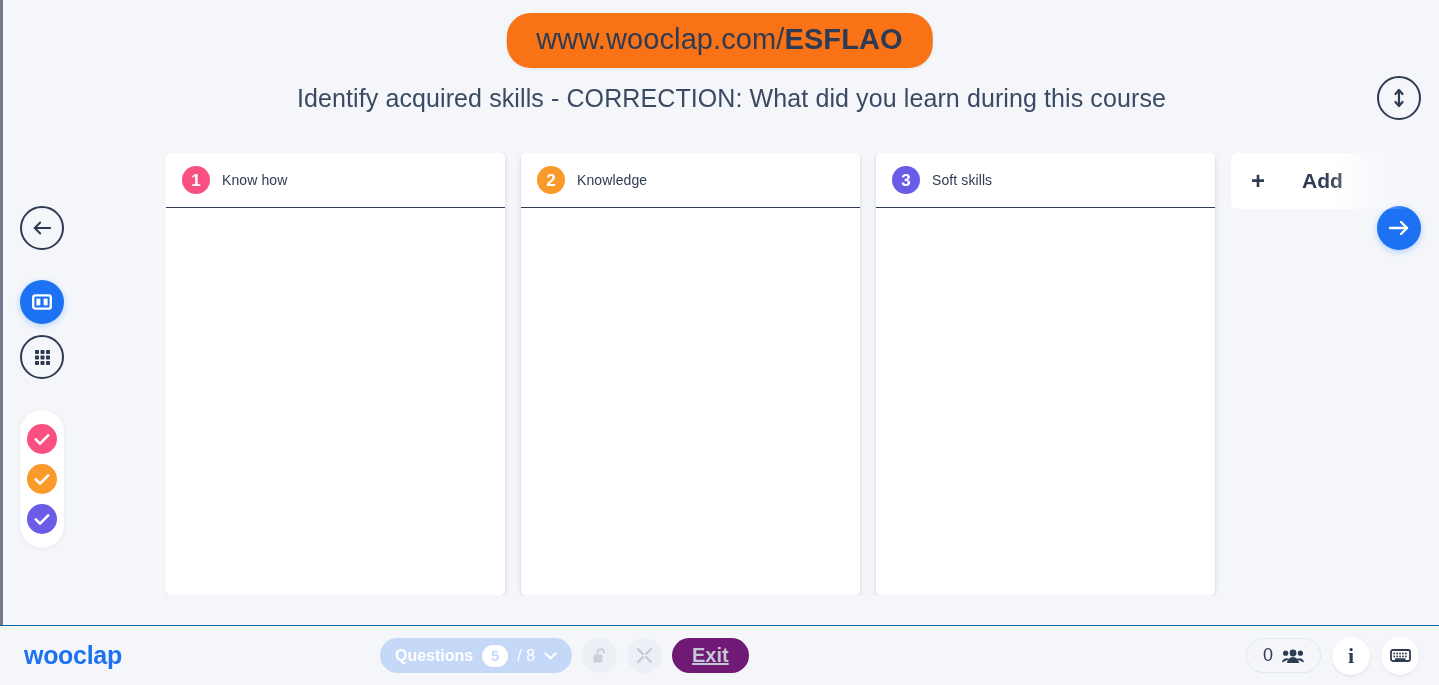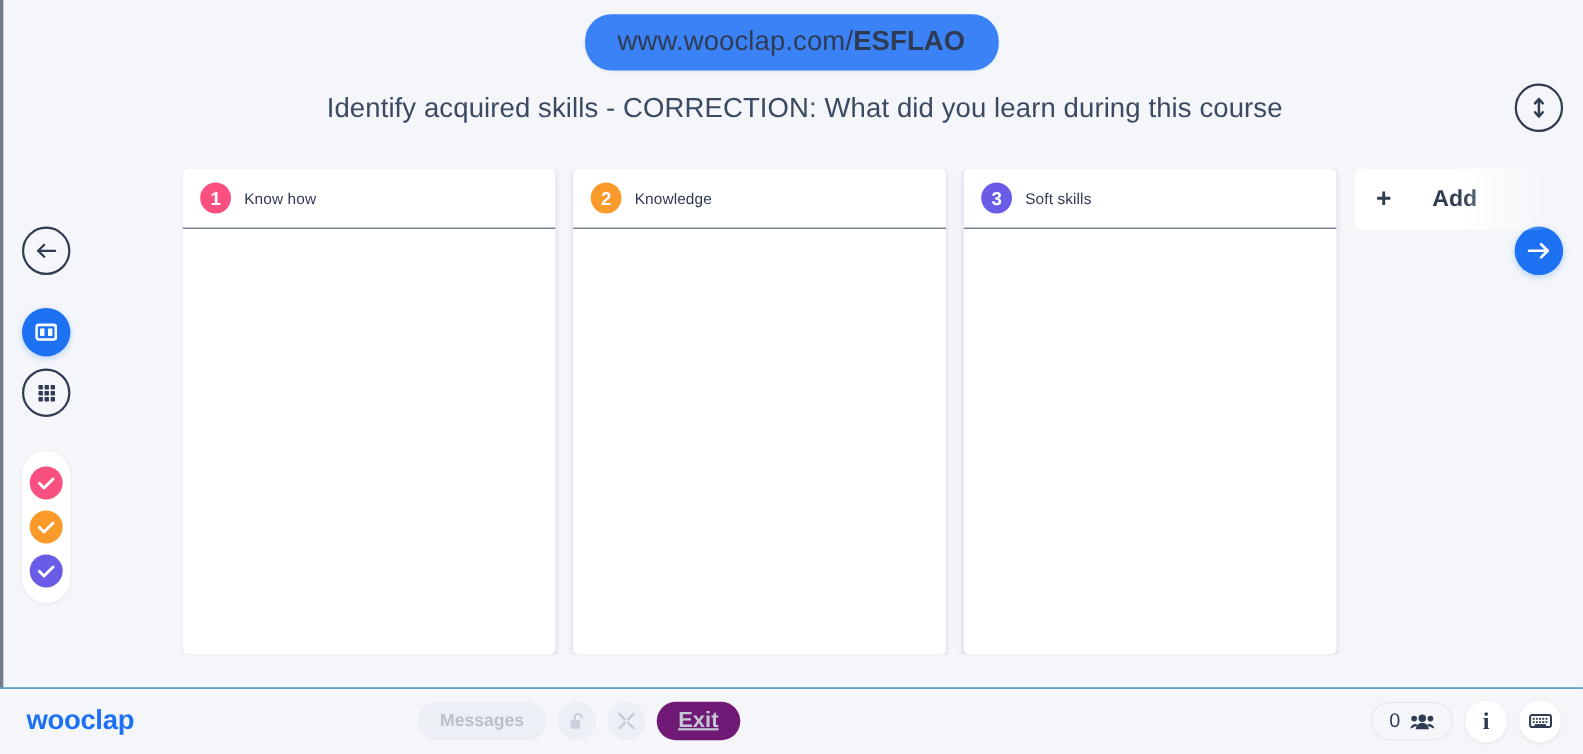--- a/index.html
+++ b/index.html
@@ -26,24 +26,24 @@
     opacity: .85;
     z-index: 60;
   }
 
   
   .url-pill {
     position: absolute;
     left: 50%;
     transform: translateX(-50%);
     top: 13px;
-    background: #3b82f6;
+    background: #f97316;
     border-radius: 24px;
     padding: 10px 30px 12px;
-    font-size: 25px;
+    font-size: 29px;
     letter-spacing: .1px;
     color: #2f3b52;
     box-shadow: 0 1px 3px rgba(45,60,90,.10);
     white-space: nowrap;
   }
   .url-pill .code { font-weight: 700; }
 
   
   .question-title {
     position: absolute;
@@ -464,24 +464,29 @@
   </div>
 
 </div>
 
 <div class="footer">
 
   <div class="brand">wooclap</div>
 
   <div class="toolbar-center">
 
-
-    <div class="pill-messages">
-      <span>Messages</span>
-    </div>
+    <div class="pill-questions">
+      <span>Questions</span>
+      <span class="q-count">5</span>
+      <span class="q-total">/ 8</span>
+      <svg width="13" height="8" viewBox="0 0 13 8" aria-hidden="true">
+        <path d="M1.5 1.5 L6.5 6.3 L11.5 1.5" fill="none" stroke="#ffffff" stroke-width="2.2" stroke-linecap="round" stroke-linejoin="round"></path>
+      </svg>
+    </div>
+
 
     <div class="lock-btn">
       <svg width="15" height="17" viewBox="0 0 15 17" aria-hidden="true">
         <rect x="1.5" y="7.5" width="9" height="8" rx="1.6" fill="#c9cfdb"></rect>
         <path d="M5.5 7.5 V5.2 a3.2 3.2 0 0 1 6.4 0 V6.2" fill="none" stroke="#c9cfdb" stroke-width="2"></path>
       </svg>
     </div>
 
 
     <div class="fs-btn">

